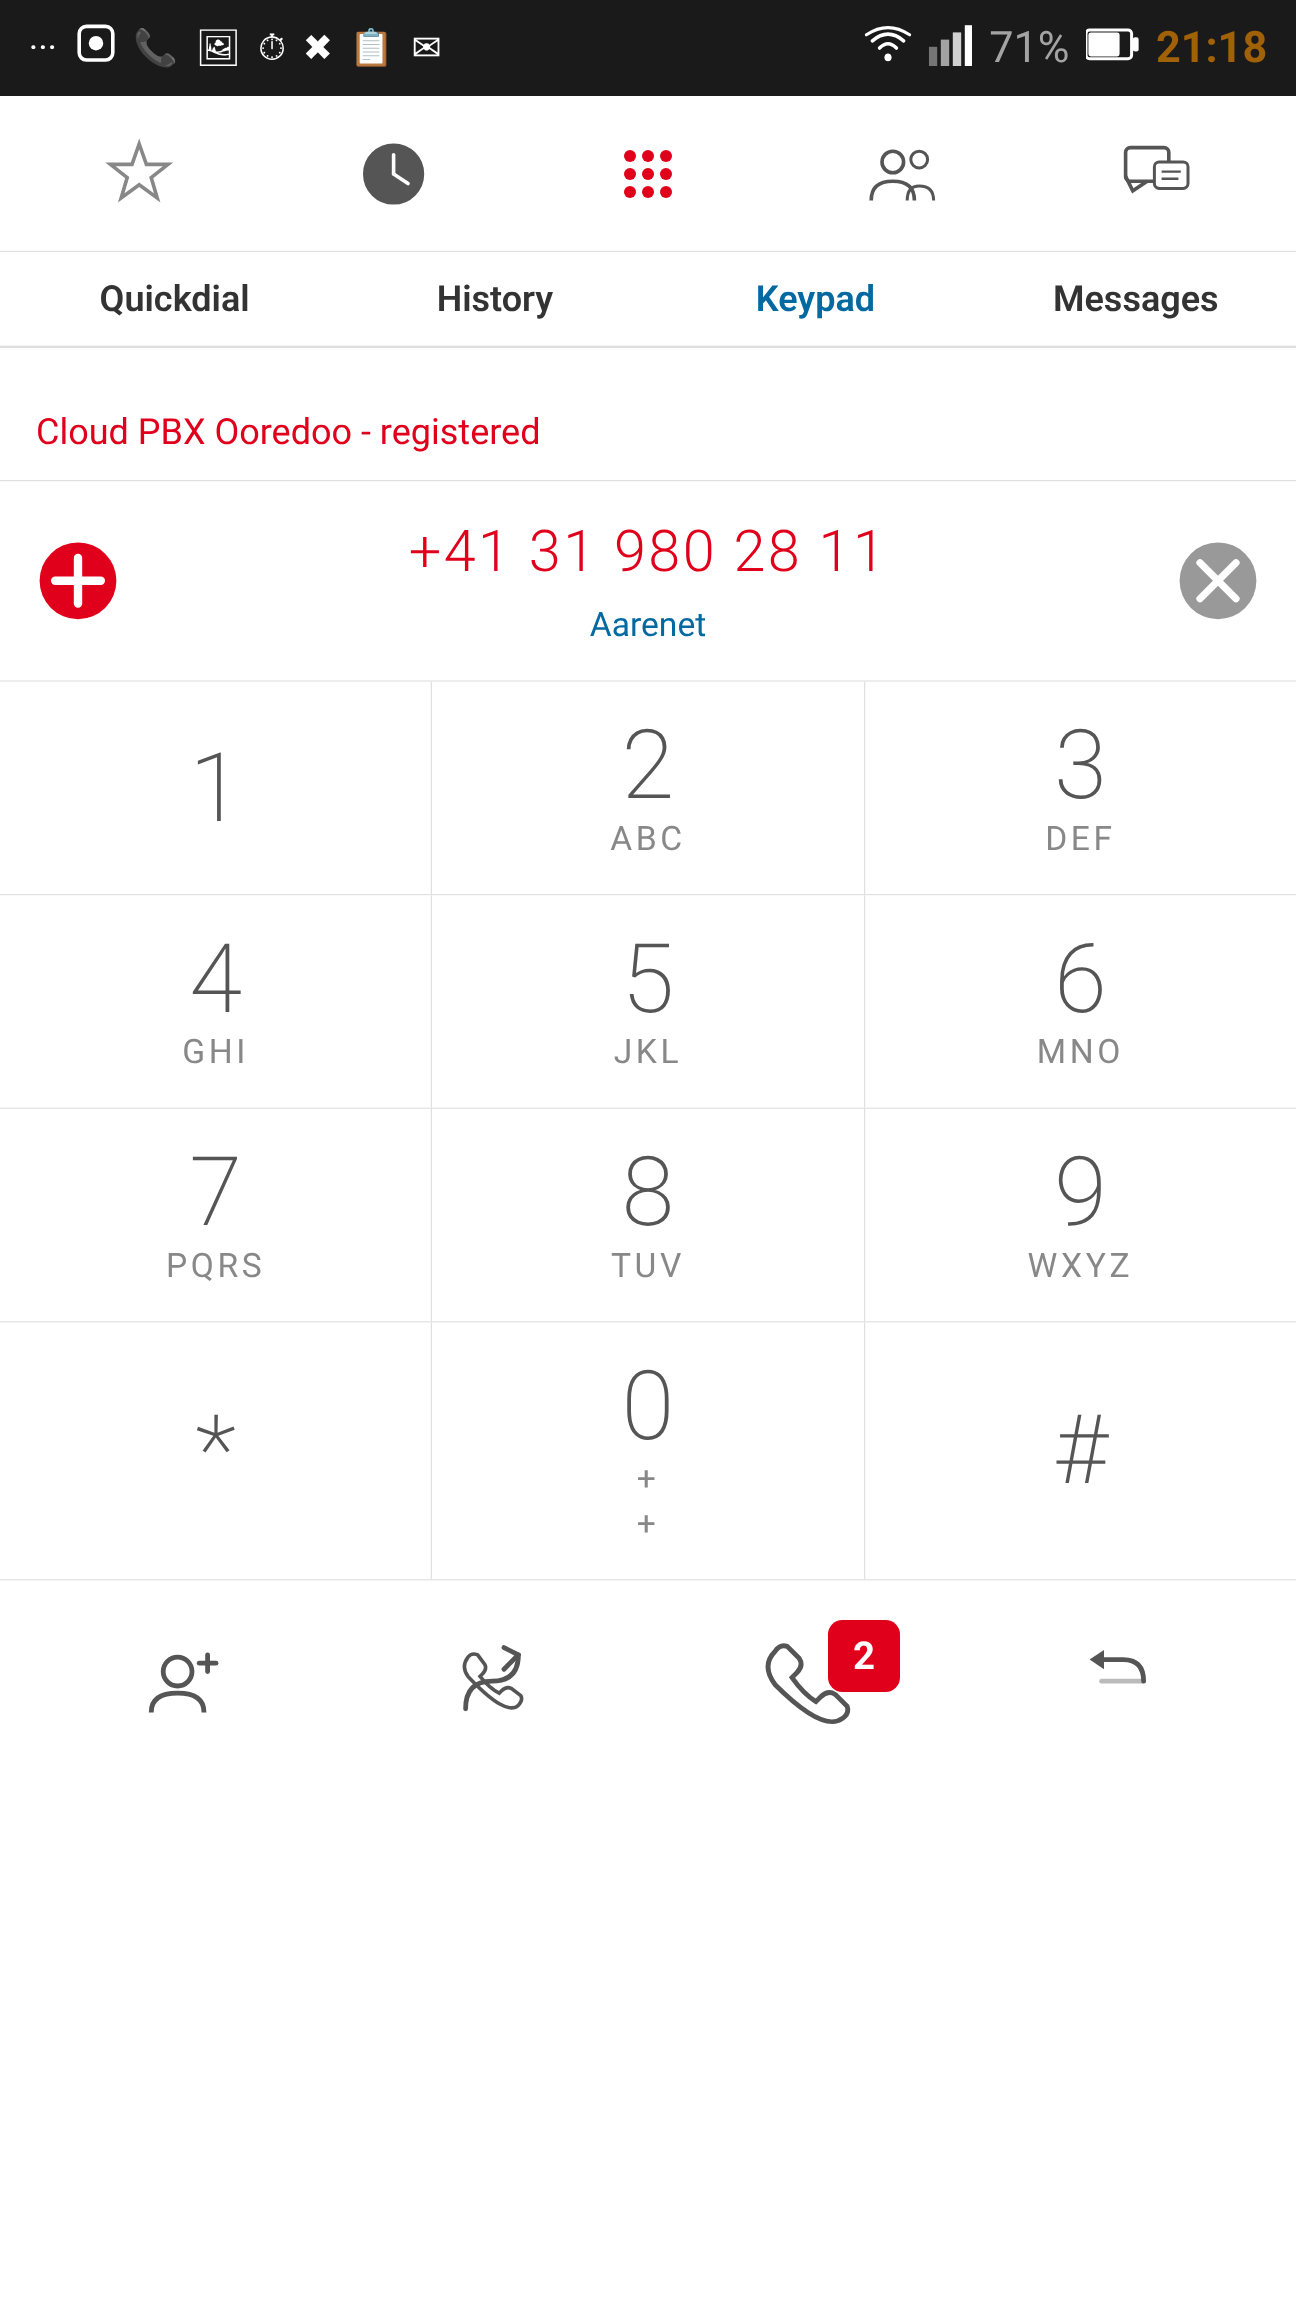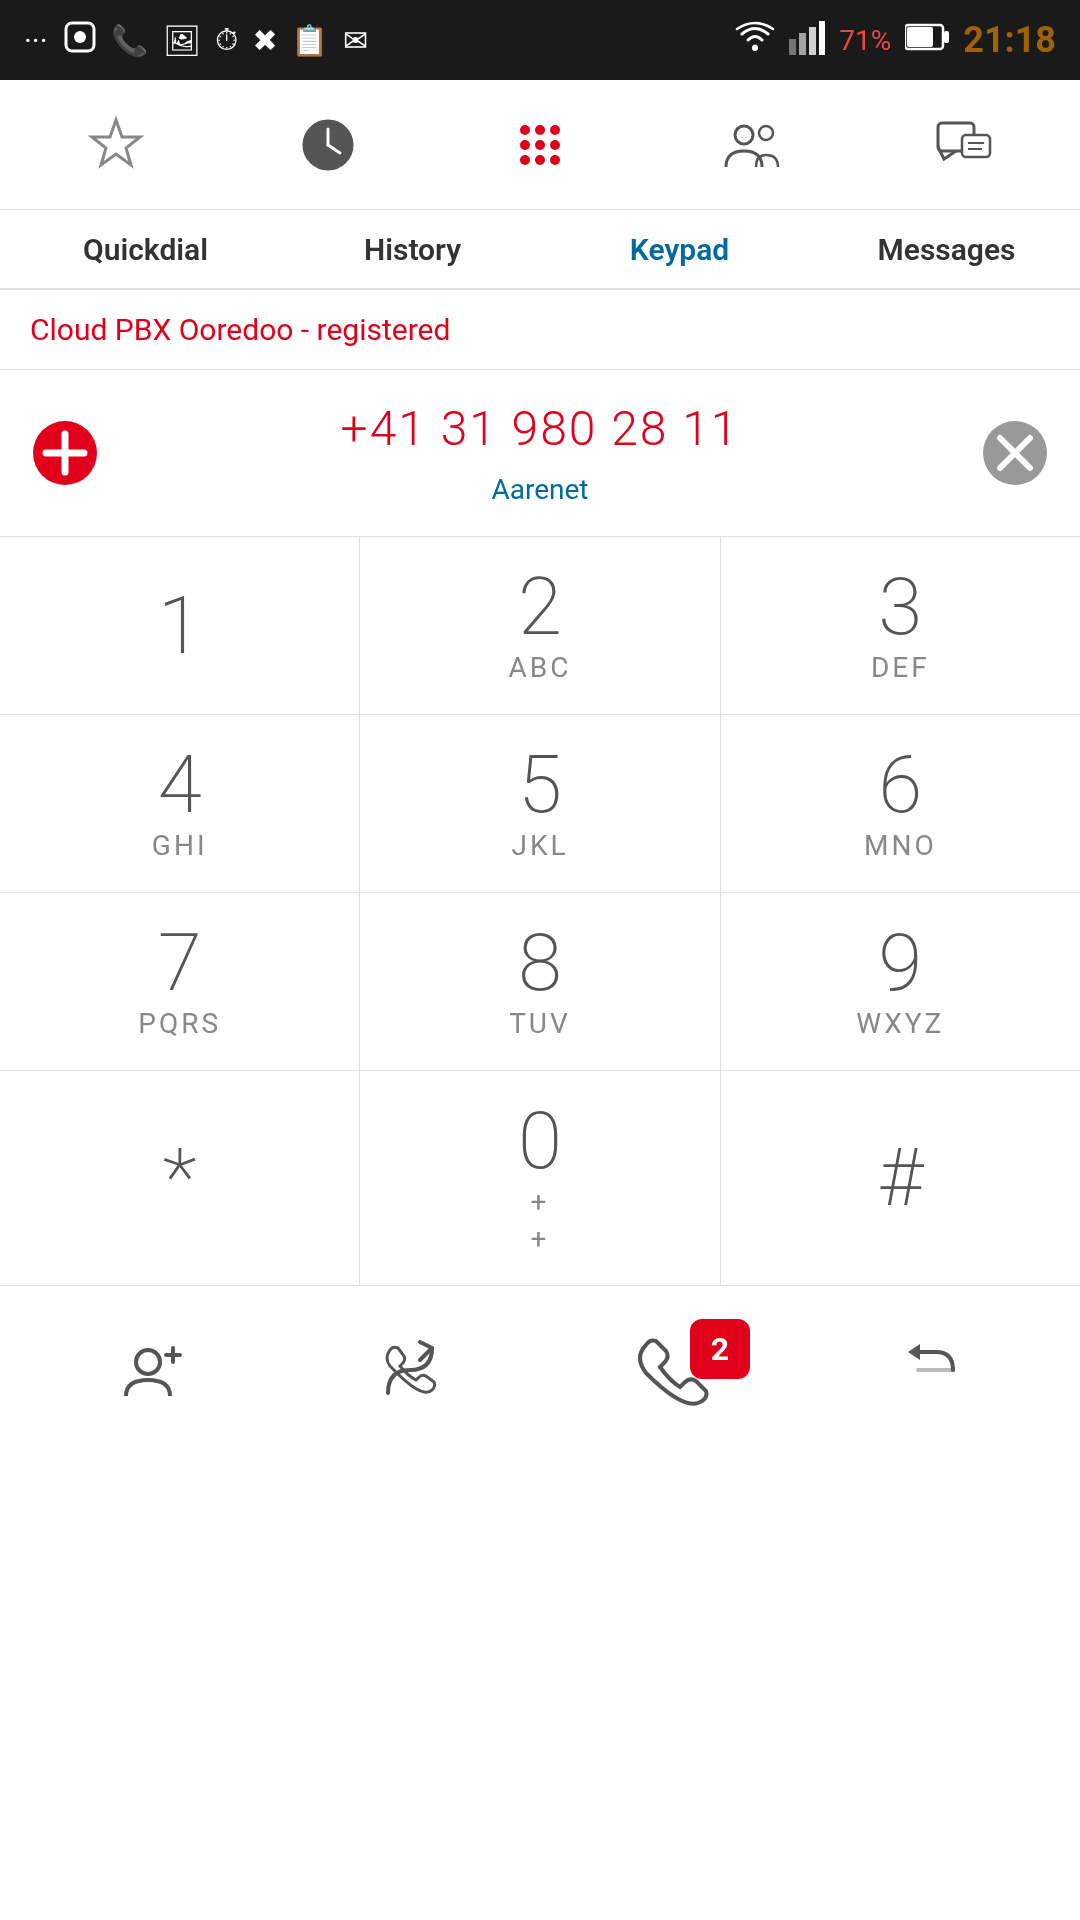--- a/index.html
+++ b/index.html
@@ -38,22 +38,22 @@
     .status-icon {
       color: #fff;
       font-size: 30px;
     }
     .status-time {
       font-size: 36px;
       font-weight: 700;
       color: #a16207;
     }
     .battery-pct {
-      font-size: 28px;
-      color: #ef4444;
+      font-size: 36px;
+      color: #a3a3a3;
     }
 
     
     .nav-icons {
       display: flex;
       align-items: center;
       justify-content: space-around;
       width: 100%;
       height: 130px;
       border-bottom: 1px solid #e0e0e0;
@@ -92,20 +92,21 @@
       padding: 16px 0;
     }
     .tab-label.active {
       color: #0369a1;
     }
 
     
     .reg-status {
       padding: 22px 30px;
       border-bottom: 1px solid #e0e0e0;
+      margin-top: 31px;
     }
     .reg-status-text {
       font-size: 30px;
       color: #e0001b;
     }
 
     
     .phone-display {
       display: flex;
       align-items: center;

